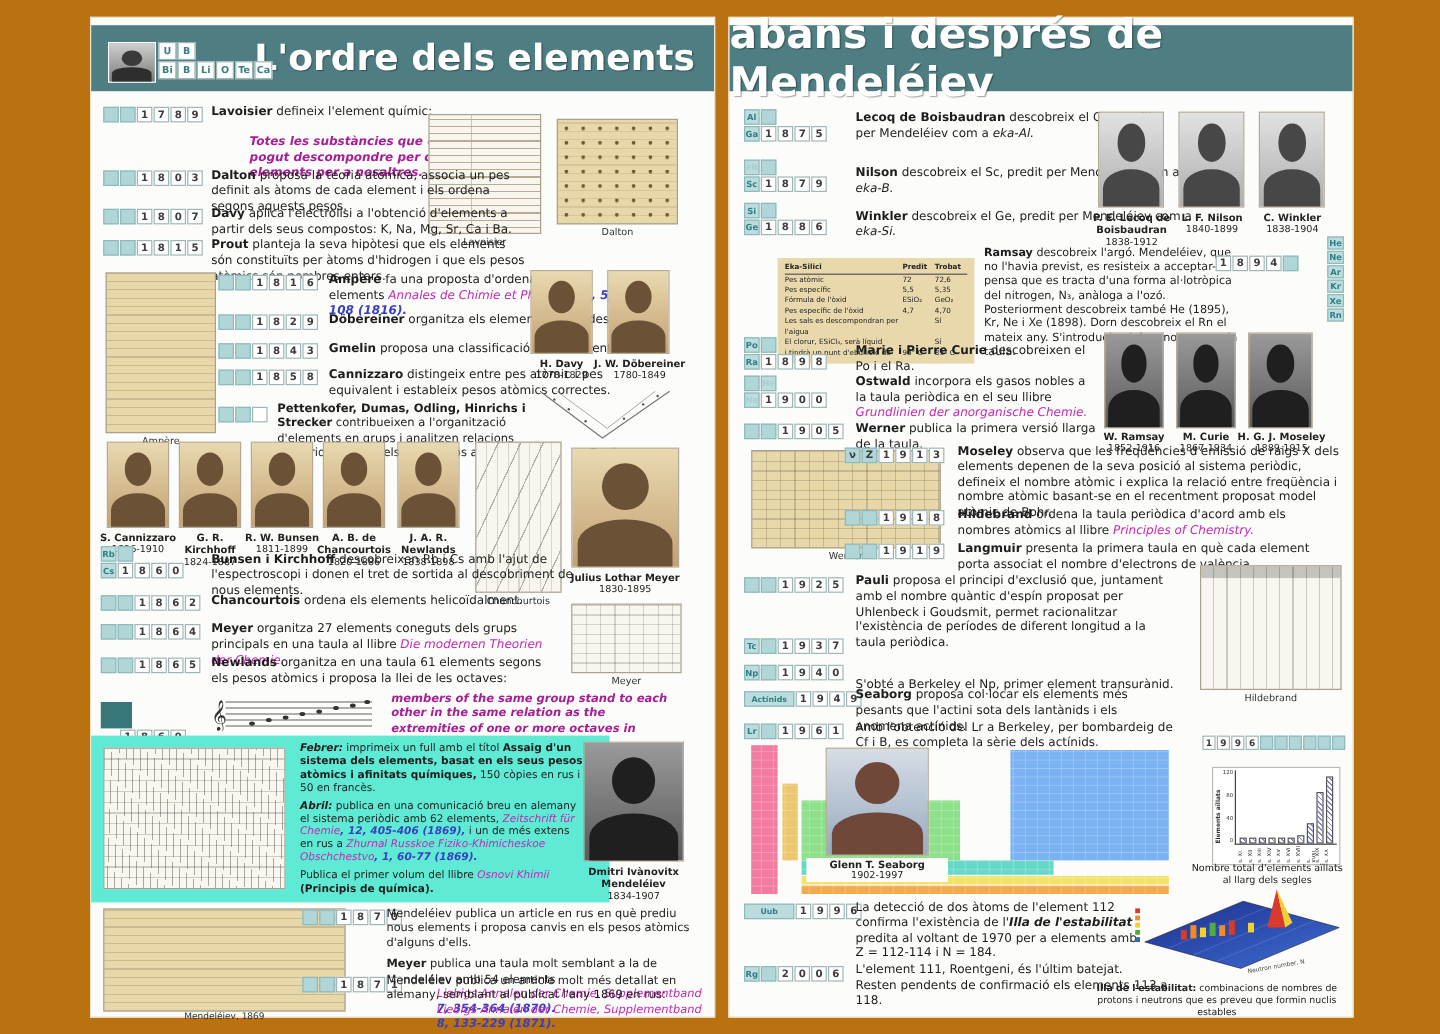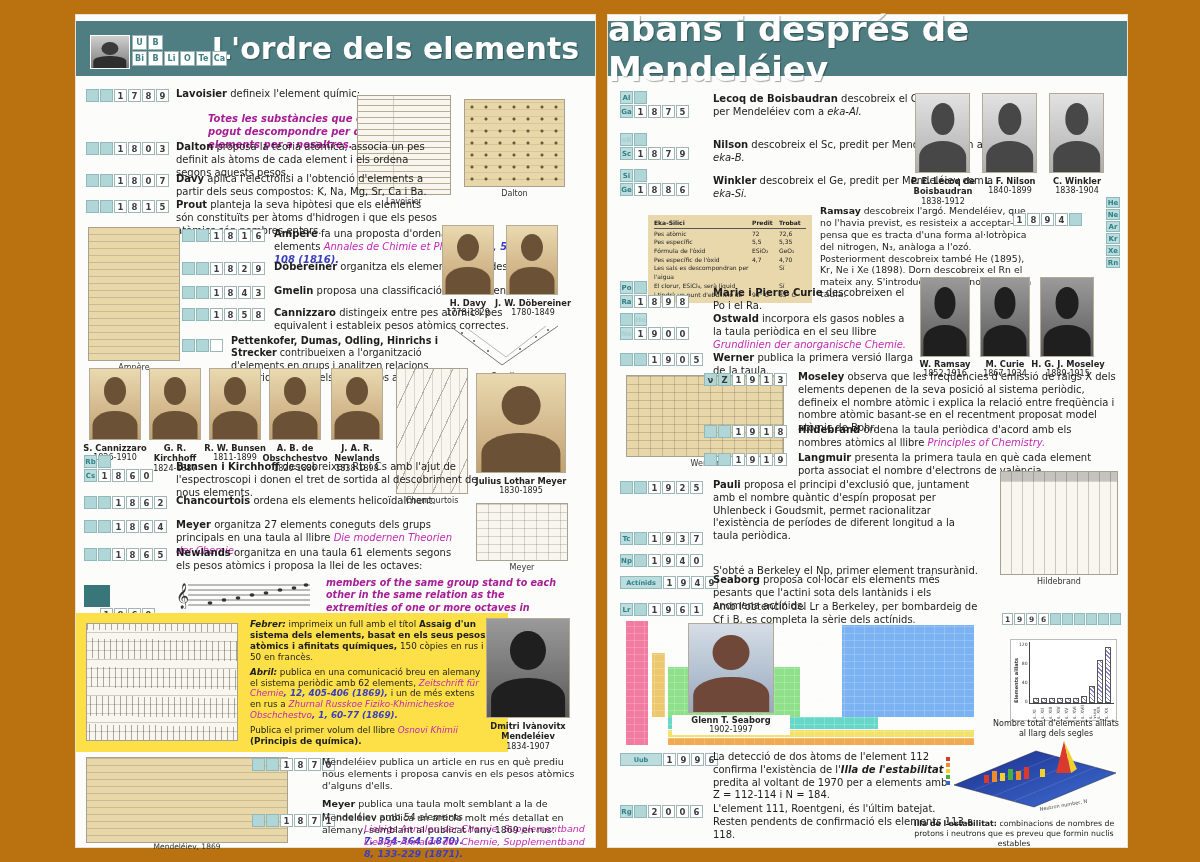--- a/index.html
+++ b/index.html
@@ -58,21 +58,21 @@
   .doc.lines{background-image:repeating-linear-gradient(0deg,transparent 0 5px,#b8ad91 5px 6px),linear-gradient(90deg,transparent 38%,#8a8070 38.5%,transparent 39%);background-origin:border-box;background-clip:border-box;padding:5px}
   .doc.tan{background:#e8d7a9}
   .doc.tan.lines2{background-image:repeating-linear-gradient(0deg,transparent 0 6px,#00000022 6px 7px)}
   .doc.dalton{background:#e8d7a9;background-image:radial-gradient(circle 2.5px at 7px 7px,#6b5a3a 0 1.3px,transparent 1.8px),repeating-linear-gradient(0deg,transparent 0 6px,#00000014 6px 7px);background-size:14px 12px,auto}
   .doc.grid{background-image:repeating-linear-gradient(0deg,transparent 0 7px,#00000026 7px 8px),repeating-linear-gradient(90deg,transparent 0 11px,#00000026 11px 12px)}
   .doc.cols{background-image:repeating-linear-gradient(90deg,transparent 0 10px,#00000030 10px 11px),linear-gradient(0deg,transparent 90%,#00000035 91%)}
   .doc.diag{background-image:repeating-linear-gradient(90deg,transparent 0 8px,#99968a55 8px 9px),repeating-linear-gradient(115deg,transparent 0 16px,#77746a88 16px 17px)}
   .doc.script{background-image:repeating-linear-gradient(92deg,#33333366 0 .7px,transparent .7px 6px),repeating-linear-gradient(0deg,transparent 0 8px,#55555544 8px 9px)}
   .doccap{position:absolute;font-size:8px;color:#333;text-align:center}
   
-  .tealsec{position:absolute;left:0;top:598px;width:432px;height:139px;background:#fde047}
+  .tealsec{position:absolute;left:0;top:598px;width:432px;height:139px;background:#5eead4}
   .ypar{font-size:8.8px;line-height:1.24;color:#1d1d1d;margin-bottom:4px}
   .ylead{font-style:italic;font-weight:bold}
   
   .eka{position:absolute;background:#e8d8ac;padding:4px 6px;font-size:6px;color:#222}
   .ekarow{display:flex;line-height:1.45}
   .ekal{flex:1;padding-right:3px}
   .ekav{width:27px}
   .ekahead{font-weight:bold;border-bottom:1px solid #555;margin-bottom:1px}
   
   .chart{position:absolute;background:#fff;border:1px solid #bbb;padding:2px 2px 1px 2px;display:flex}
@@ -221,21 +221,21 @@
   </svg>
   <div class="doccap" style="left:368px;top:357px;width:122px">Gmelin</div>
 
   <div class="portrait sepia" style="left:13px;top:353px;width:52px;height:72px"></div>
   <div class="pcap" style="left:6px;top:428px;width:66px"><b>S. Cannizzaro</b><span>1826-1910</span></div>
   <div class="portrait sepia" style="left:73px;top:353px;width:52px;height:72px"></div>
   <div class="pcap" style="left:66px;top:428px;width:66px"><b>G. R. Kirchhoff</b><span>1824-1887</span></div>
   <div class="portrait sepia" style="left:133px;top:353px;width:52px;height:72px"></div>
   <div class="pcap" style="left:126px;top:428px;width:66px"><b>R. W. Bunsen</b><span>1811-1899</span></div>
   <div class="portrait sepia" style="left:193px;top:353px;width:52px;height:72px"></div>
-  <div class="pcap" style="left:182px;top:428px;width:74px"><b>A. B. de Obschchestvo</b><span>1820-1886</span></div>
+  <div class="pcap" style="left:182px;top:428px;width:74px"><b>A. B. de Chancourtois</b><span>1820-1886</span></div>
   <div class="portrait sepia" style="left:255px;top:353px;width:52px;height:72px"></div>
   <div class="pcap" style="left:246px;top:428px;width:70px"><b>J. A. R. Newlands</b><span>1838-1898</span></div>
 
   <div class="doc diag" style="left:320px;top:353px;width:72px;height:126px"></div>
   <div class="doccap" style="left:314px;top:481px;width:84px">Chancourtois</div>
   <div class="portrait sepia" style="left:400px;top:358px;width:90px;height:100px"></div>
   <div class="pcap" style="left:388px;top:461px;width:114px"><b>Julius Lothar Meyer</b><span>1830-1895</span></div>
 
   <div class="symcluster" style="left:8px;top:440px">
     <span class="srow">

